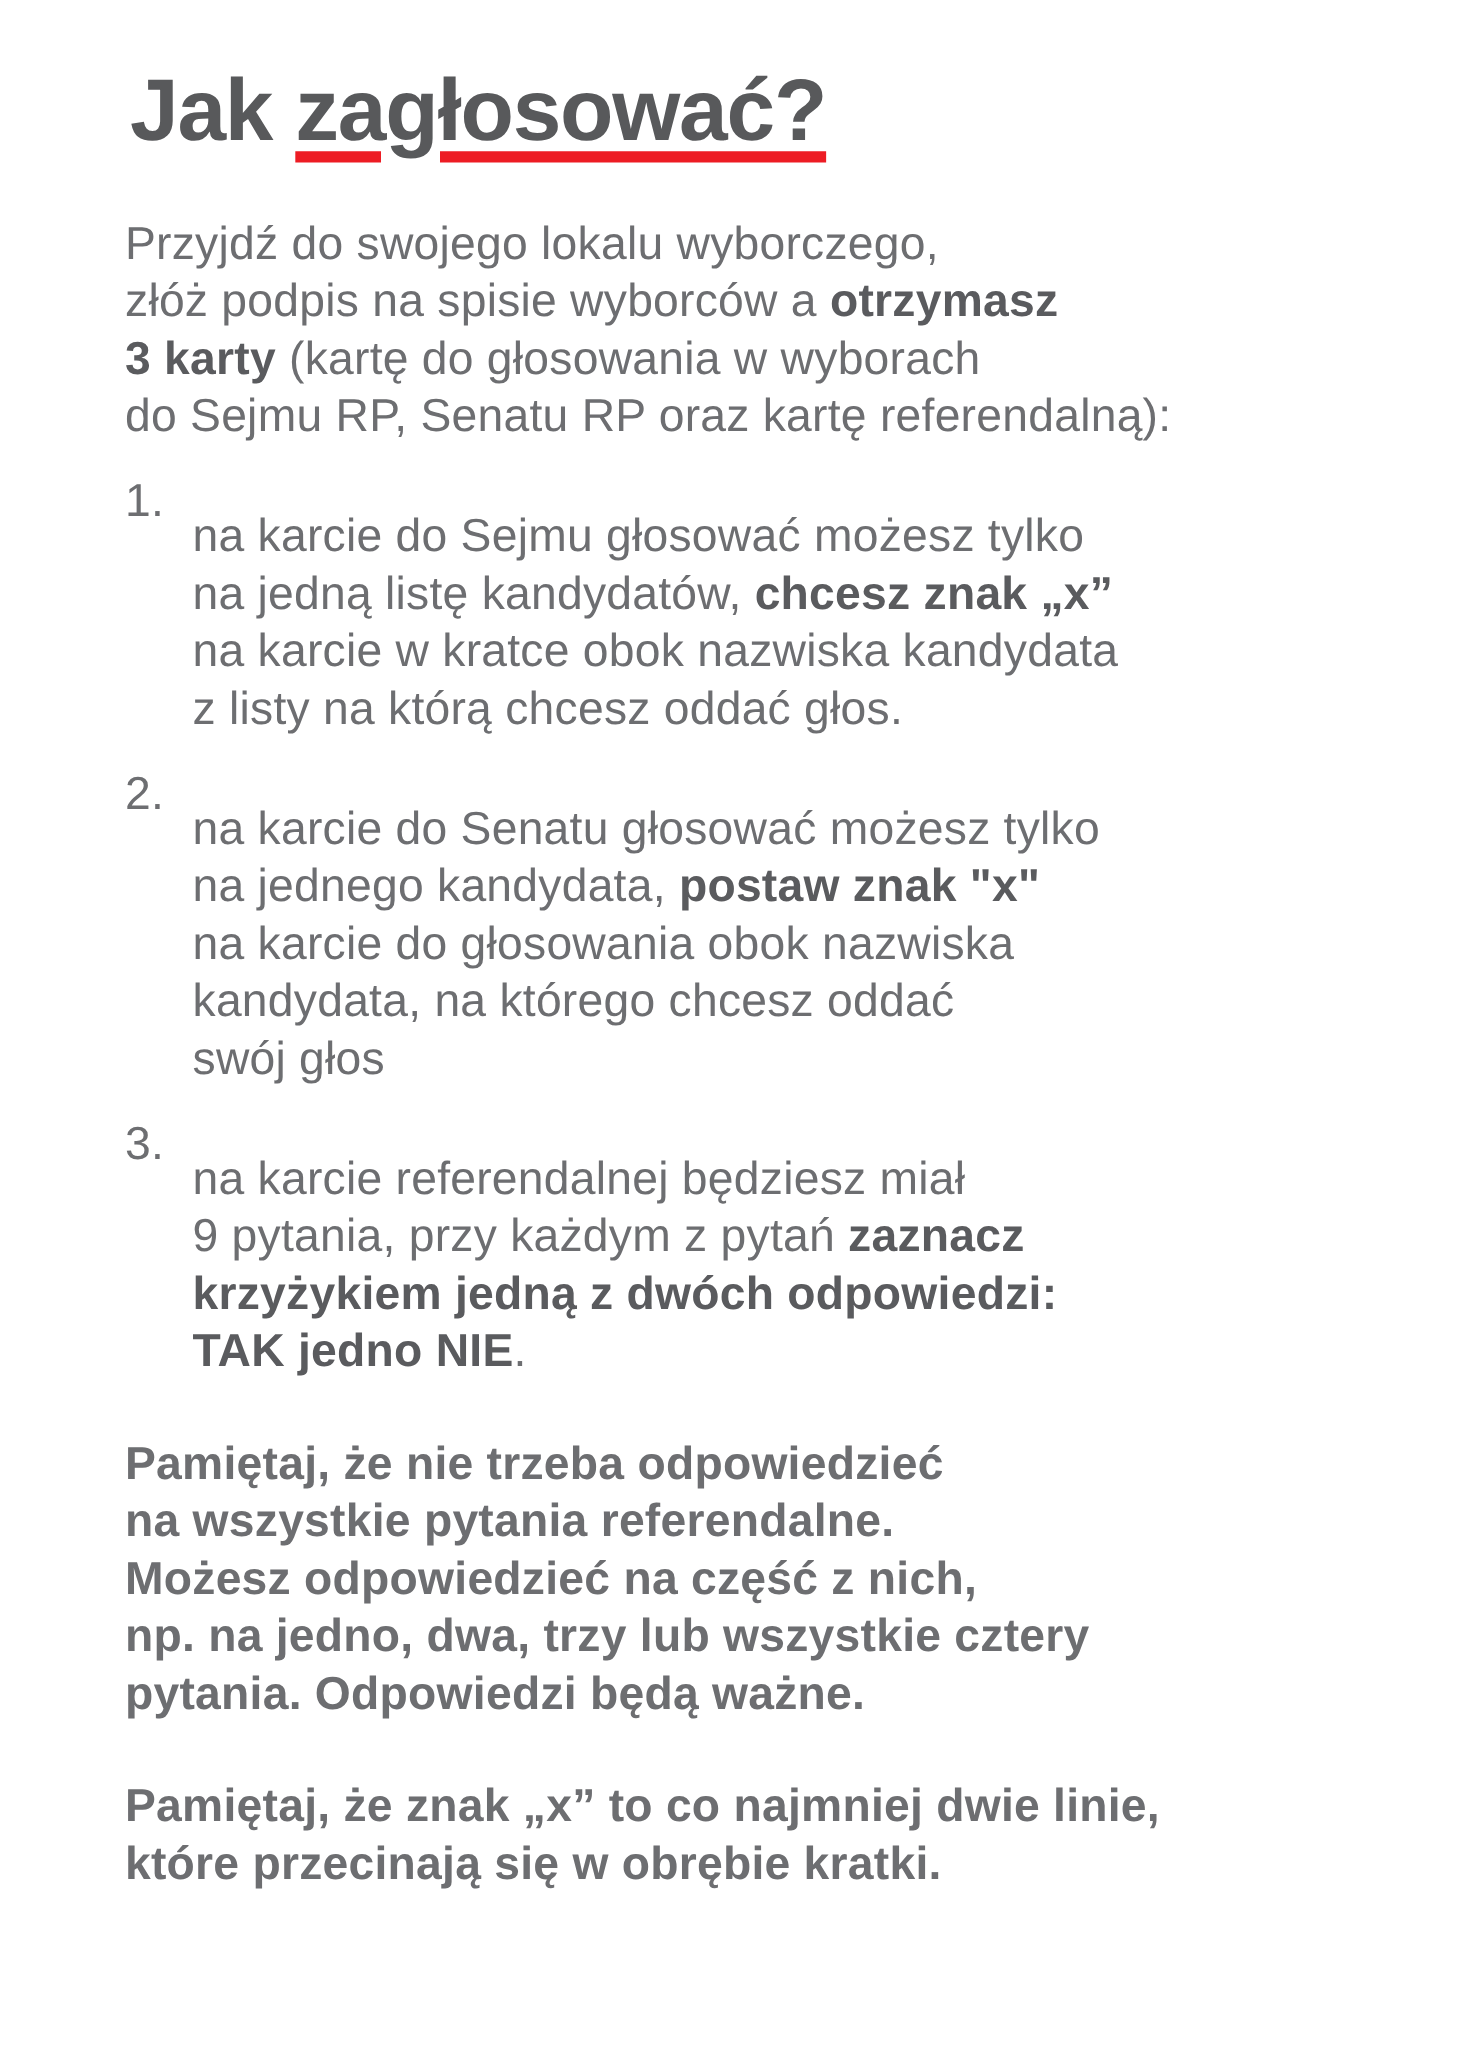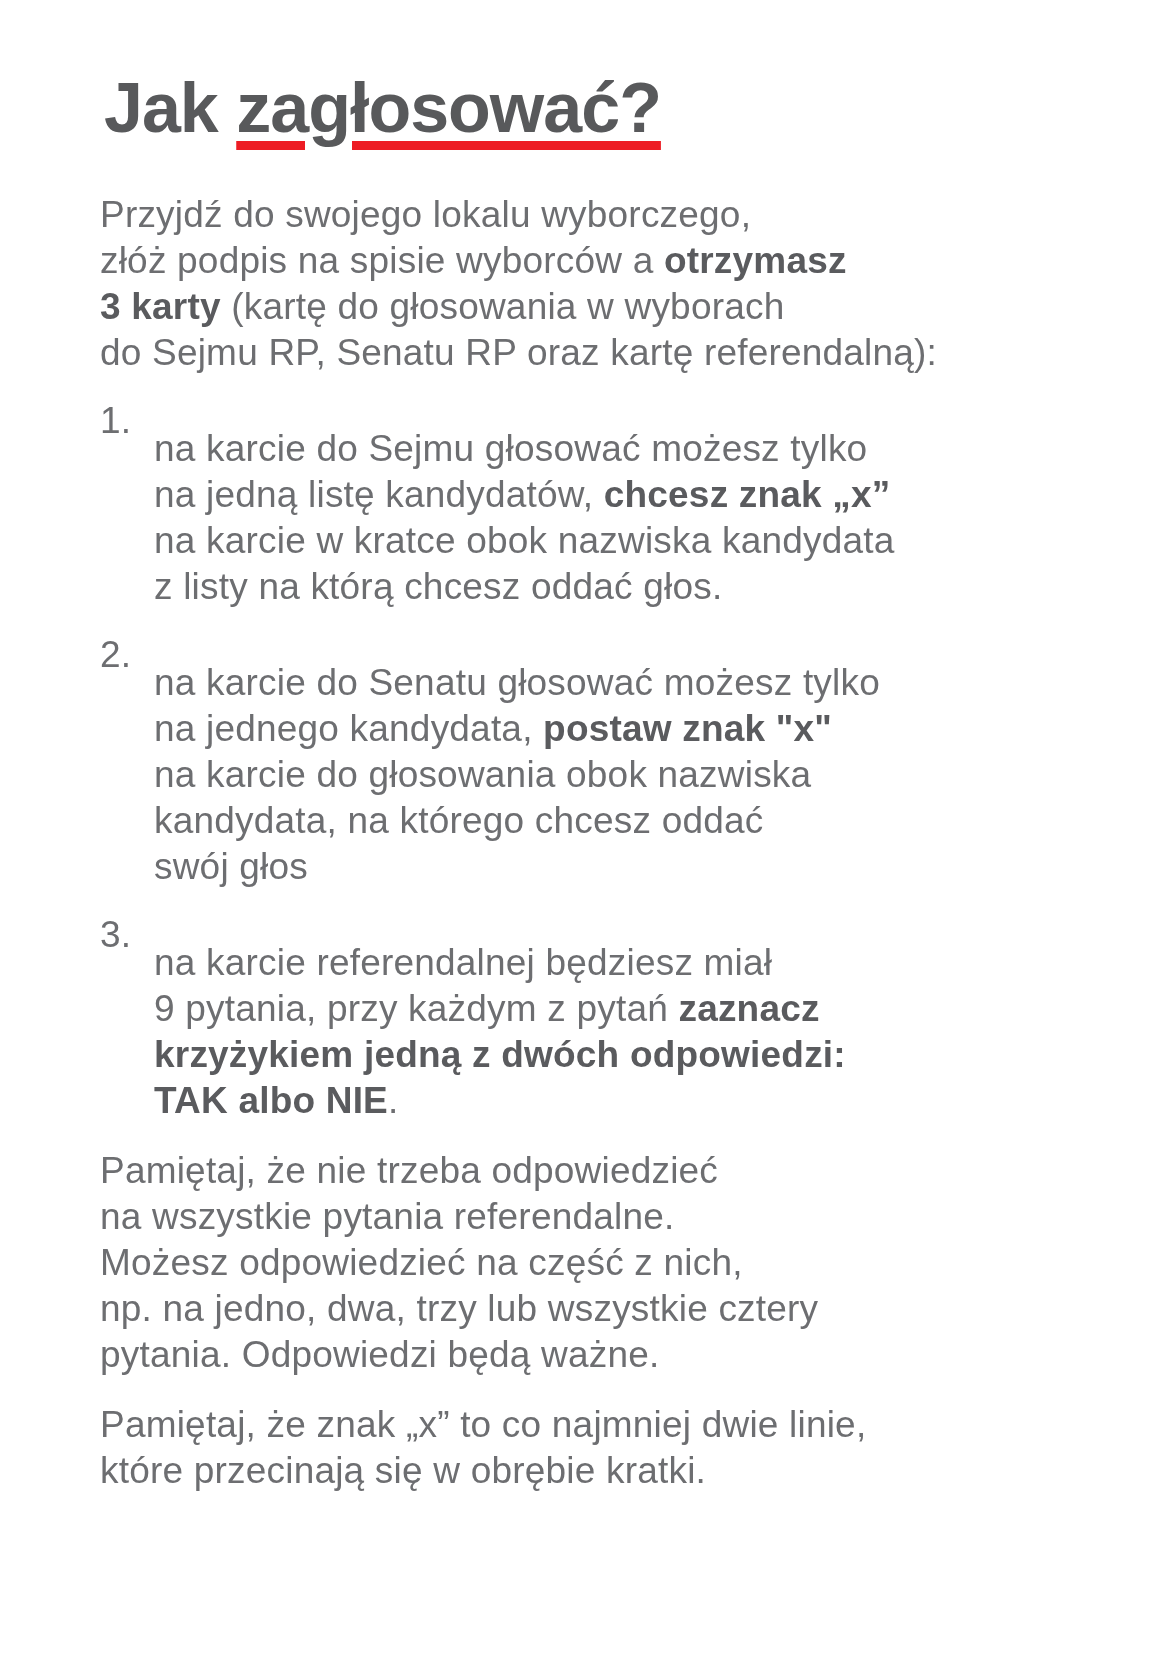--- a/index.html
+++ b/index.html
@@ -6,21 +6,21 @@
     margin: 0;
     padding: 0;
     background: #ffffff;
   }
   .page {
     position: relative;
     width: 1169px;
     height: 1654px;
     box-sizing: border-box;
     background: #ffffff;
-    padding: 68px 90px 0 100px;
+    padding: 48px 90px 0 100px;
     font-family: "Liberation Sans", sans-serif;
     overflow: hidden;
   }
   .title {
     margin: 0 0 44px 4px;
     font-size: 70px;
     line-height: 80px;
     font-weight: 800;
     letter-spacing: -1px;
     color: #58595b;
@@ -52,21 +52,21 @@
   .step {
     display: flex;
     align-items: flex-start;
     margin-top: 22px;
   }
   .step-number {
     flex: 0 0 54px;
     width: 54px;
   }
   .step-body { flex: 1; }
-  .note { margin-top: 24px; }
+  .note { margin-top: 44px; font-weight: bold; }
 </style>
 </head>
 <body>
 
 <div class="page">
 
   <h1 class="title"><span>Jak </span><span class="title-underlined">zagłosować?</span></h1>
 
   <p class="para body-text rich" data-richtext="intro.segments"><span>Przyjdź do swojego lokalu wyborczego,
 złóż podpis na spisie wyborców a </span><b>otrzymasz
@@ -87,21 +87,21 @@
 na jednego kandydata, </span><b>postaw znak "x"</b><span>
 na karcie do głosowania obok nazwiska
 kandydata, na którego chcesz oddać
 swój głos</span></div>
     </li>
     <li class="step body-text">
       <span class="step-number">3.</span>
       <div class="step-body rich" data-richtext="steps.2.segments"><span>na karcie referendalnej będziesz miał
 9 pytania, przy każdym z pytań </span><b>zaznacz
 krzyżykiem jedną z dwóch odpowiedzi:
-TAK albo NIE</b><span>.</span></div>
+TAK jedno NIE</b><span>.</span></div>
     </li>
   </ol>
 
   <p class="para body-text rich note" data-richtext="notes.0.segments"><span>Pamiętaj, że nie trzeba odpowiedzieć
 na wszystkie pytania referendalne.
 Możesz odpowiedzieć na część z nich,
 np. na jedno, dwa, trzy lub wszystkie cztery
 pytania. Odpowiedzi będą ważne.</span></p>
 
   <p class="para body-text rich note" data-richtext="notes.1.segments"><span>Pamiętaj, że znak „x” to co najmniej dwie linie,

